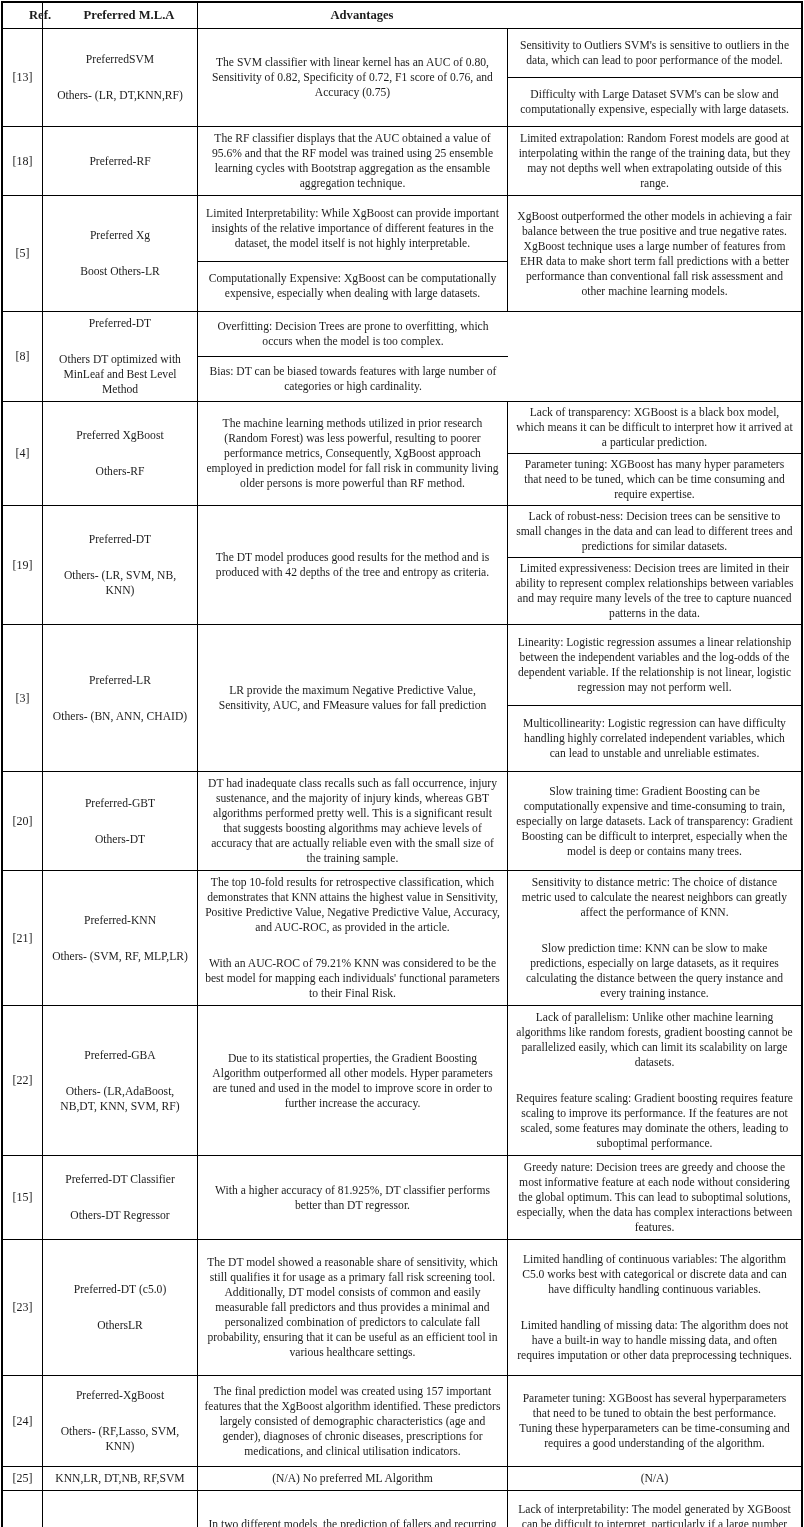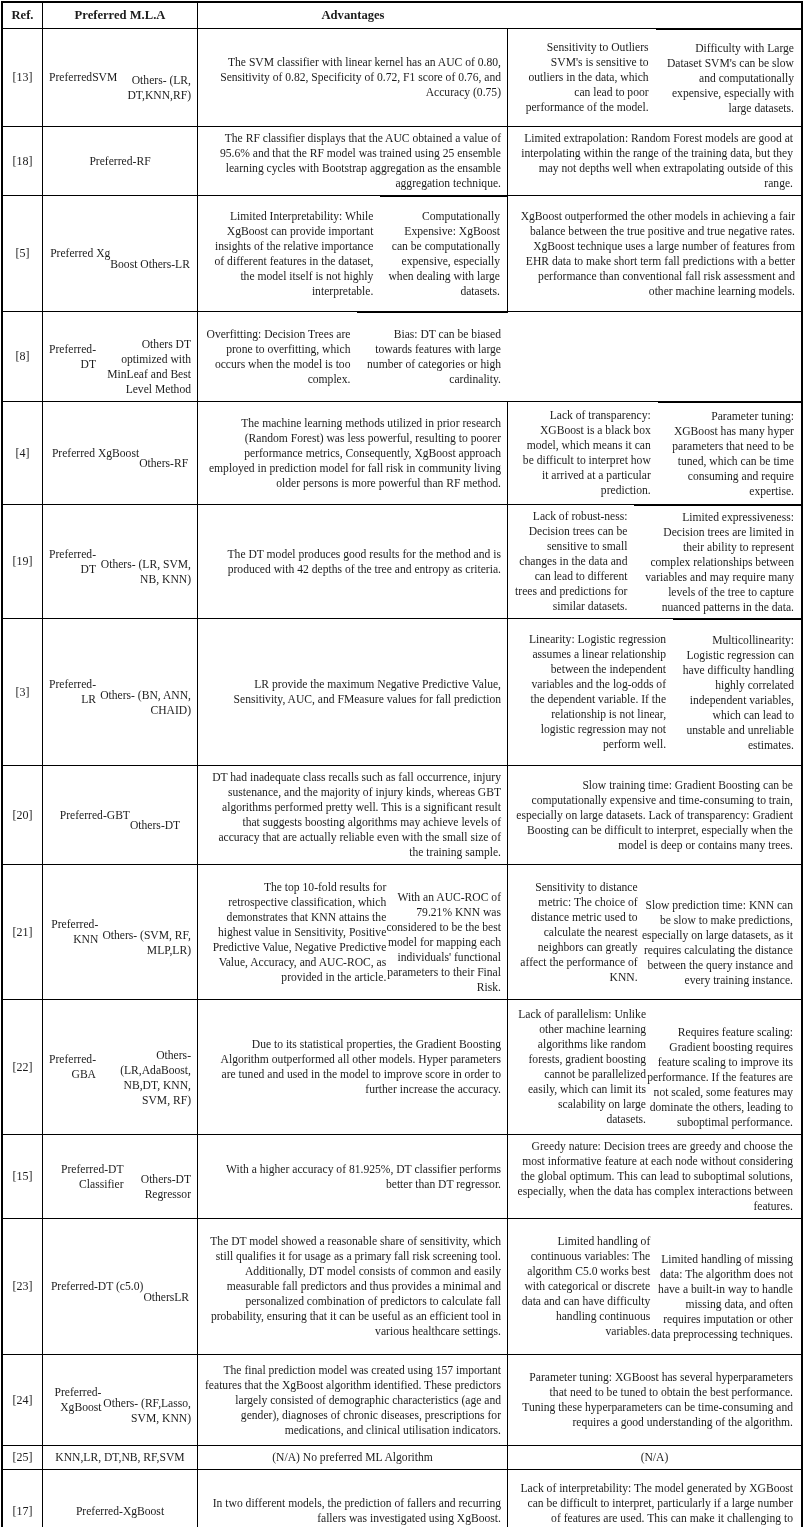--- a/index.html
+++ b/index.html
@@ -27,29 +27,30 @@
     border-bottom:1.4px solid var(--border);
   }
   #rows .row:last-child{border-bottom:none;}
   .hcell{
     border-right:1.4px solid var(--border);
     font-weight:bold;
     font-size:12.6px;
     text-align:center;
     padding:5px 8px;
     line-height:15px;
+    margin-left:18px;
   }
   .hcell:last-child{border-right:none;}
   .cell{
     border-right:1.4px solid var(--border);
     display:flex;
-    flex-direction:row;
+    flex-direction:column;
     align-items:center;
     justify-content:center;
-    text-align:right;
+    text-align:center;
     font-size:11.6px;
     line-height:15px;
     padding:4px 6px;
   }
   .cell:last-child{border-right:none;}
   .cell p{margin:0;}
   .cell p + p{margin-top:21px;}
   .ref-cell{font-size:12px;}
   .short-cell.divided{
     padding:0;

